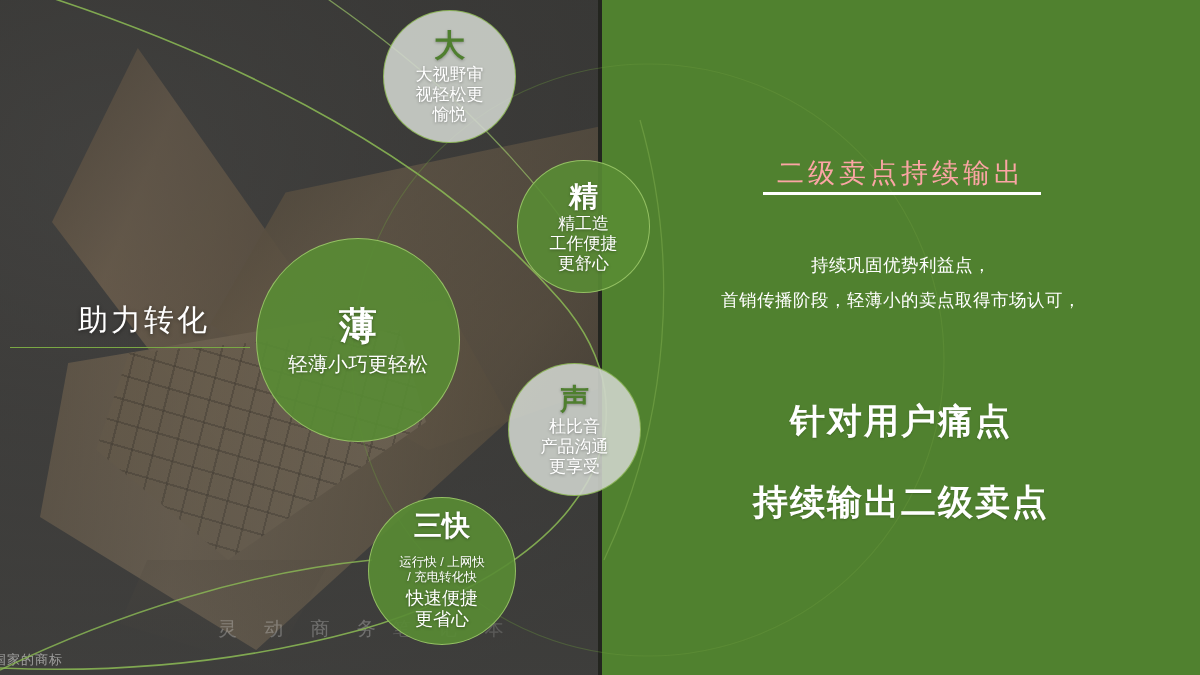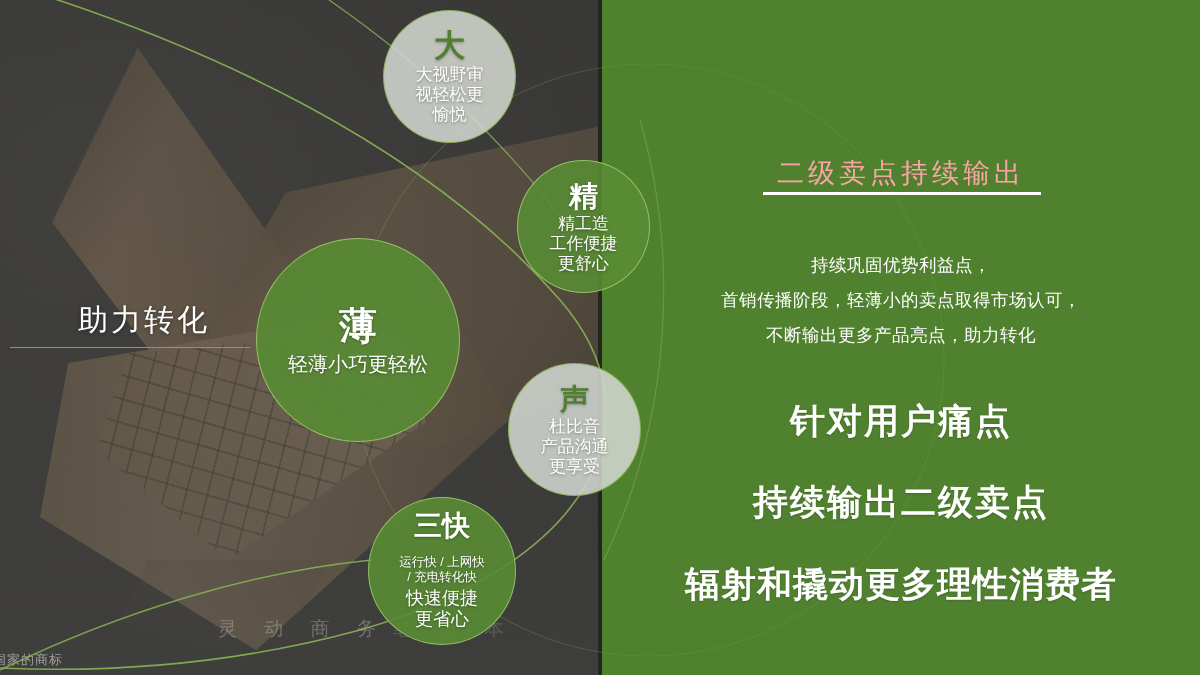--- a/index.html
+++ b/index.html
@@ -305,22 +305,20 @@
     <div class="b-sub">快速便捷
 更省心</div>
   </div>
 
   <div class="r-title">二级卖点持续输出</div>
   <div class="r-title-rule"></div>
 
   <div class="r-body">
     <div>持续巩固优势利益点，</div>
     <div>首销传播阶段，轻薄小的卖点取得市场认可，</div>
-    <div>不断输出更多产品亮点，助力转化</div>
   </div>
 
   <div class="r-heads">
     <div class="h1">针对用户痛点</div>
     <div class="h2">持续输出二级卖点</div>
-    <div class="h3">辐射和撬动更多理性消费者</div>
   </div>
 
 </div>
 
 </body></html>

